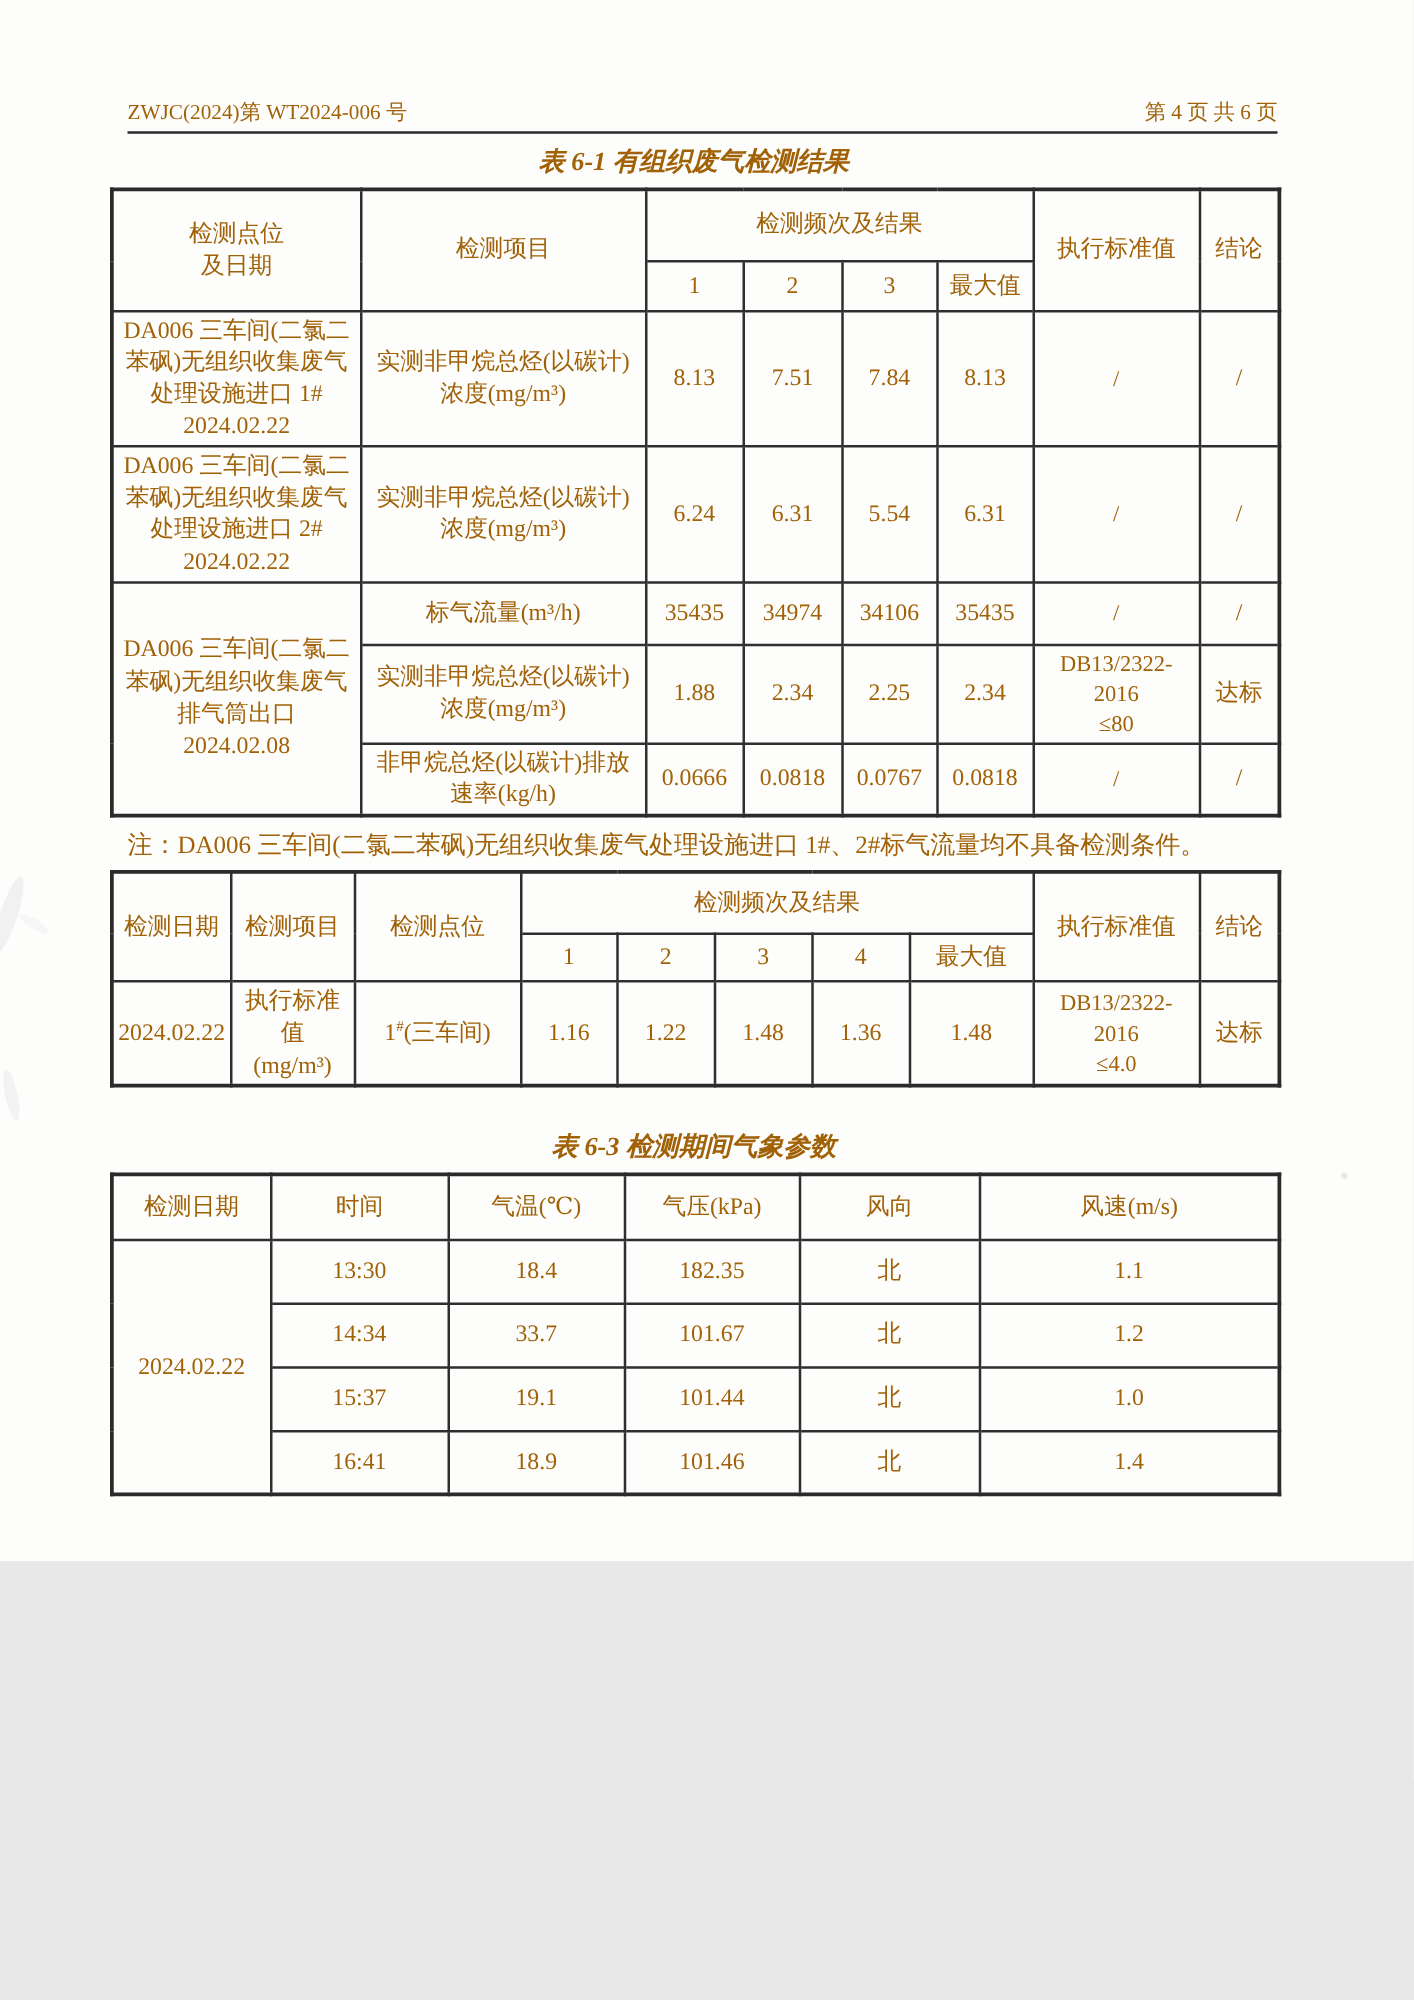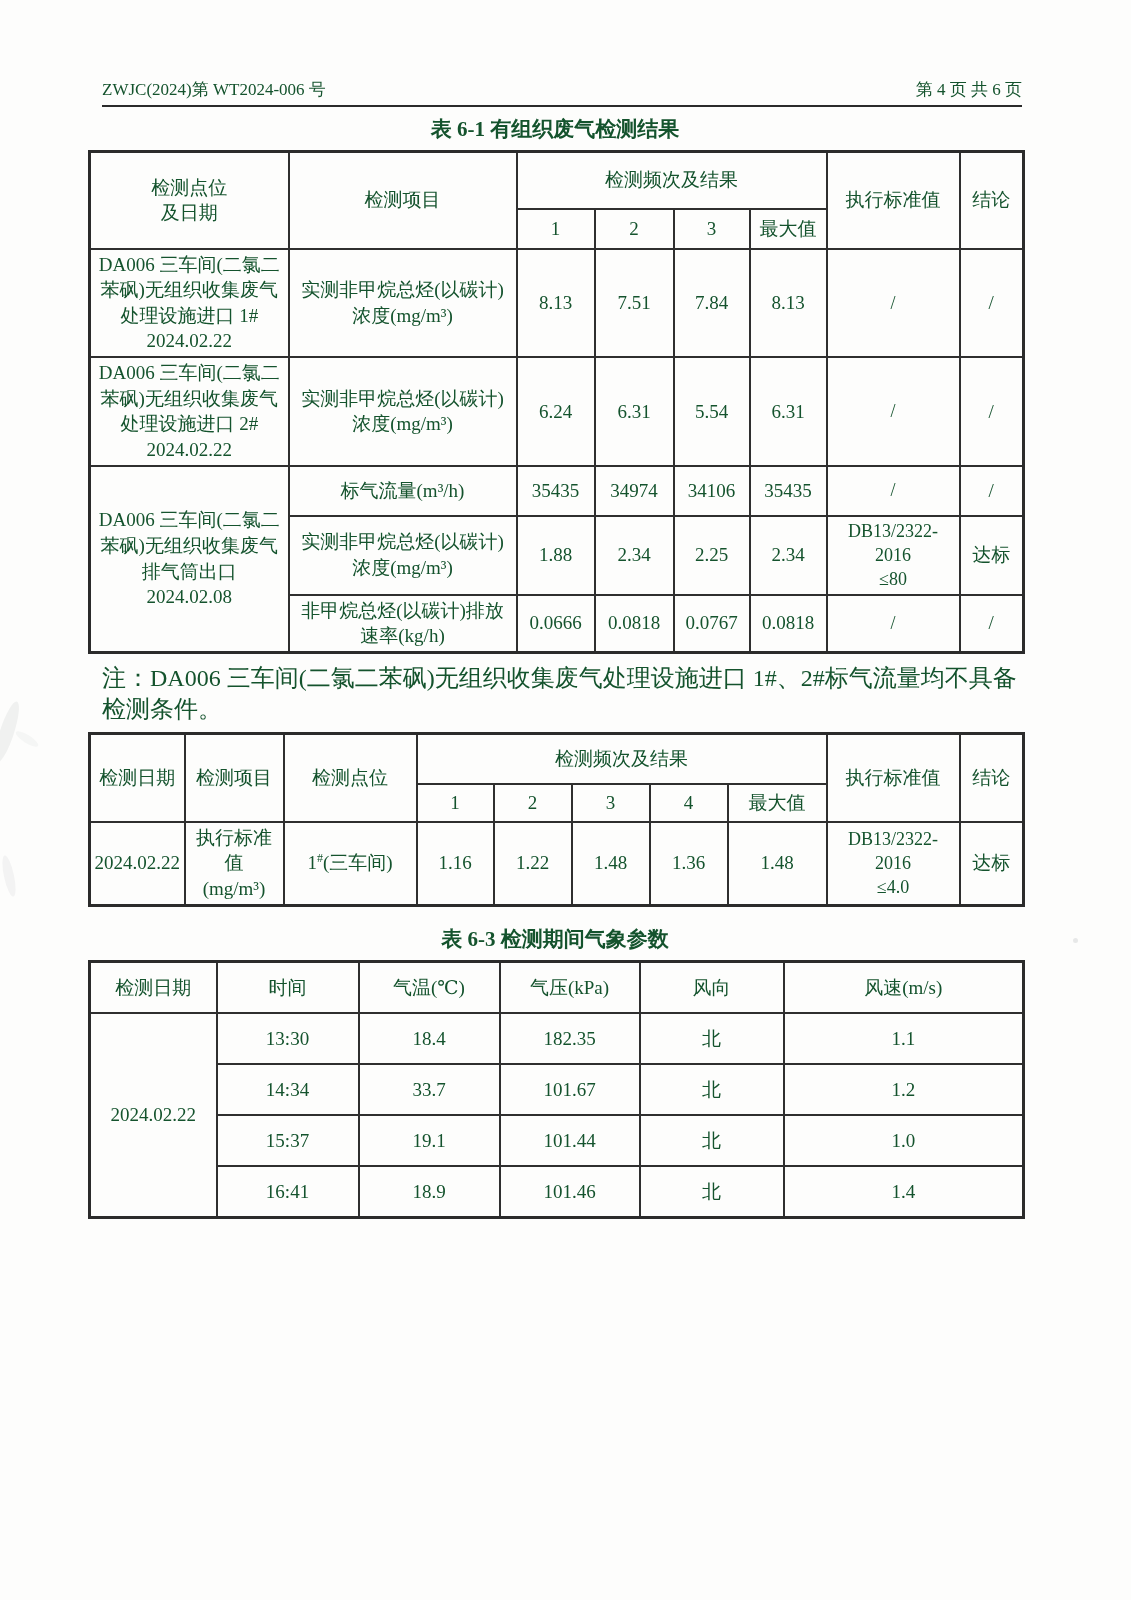--- a/index.html
+++ b/index.html
@@ -1,23 +1,23 @@
 <!DOCTYPE html>
 <html><head>
 <meta charset="utf-8">
 <style>
   * { margin: 0; padding: 0; box-sizing: border-box; }
   html, body { background: #e8e8e8; }
   .page {
     position: relative;
     width: 1131px;
-    height: 1600px;
+    height: 1249px;
     margin: 0 auto;
     background: #fdfdfc;
-    color: #14532d;
+    color: #a16207;
     font-family: "Liberation Serif", "DejaVu Serif", serif;
     padding: 78px 109px 0 88px;
     overflow: hidden;
   }
   .doc-header {
     display: flex;
     justify-content: space-between;
     align-items: flex-end;
     margin-left: 14px;
     padding-bottom: 4px;
@@ -28,24 +28,25 @@
     margin: 18px 0 0 26px;
     font-size: 25px;
     font-weight: bold;
     letter-spacing: 2px;
   }
   .table-title {
     margin-top: 10px;
     text-align: center;
     font-size: 21px;
     font-weight: bold;
+    font-style: italic;
   }
   .table-title.t1 { margin-top: 8px; }
   .table-title.t2 { margin-top: 12px; }
-  .table-title.t3 { margin-top: 18px; }
+  .table-title.t3 { margin-top: 33px; }
   table {
     margin-top: 7px;
     width: 934px;
     table-layout: fixed;
     border-collapse: collapse;
     border: 3px solid #2b2b2b;
   }
   th, td {
     border: 2px solid #2f2f2f;
     text-align: center;
@@ -53,21 +54,21 @@
     font-size: 19px;
     font-weight: normal;
     white-space: pre-line;
     line-height: 1.35;
     padding: 2px 3px;
     overflow: hidden;
   }
   td.std { font-size: 18px; }
   .note {
     margin: 9px 0 0 14px;
-    font-size: 24px;
+    font-size: 20px;
     line-height: 1.3;
   }
   sup.hash { font-size: 12px; vertical-align: super; line-height: 0; }
   
   .speck { position: absolute; background: #9aa0a4; pointer-events: none; }
   .s1 { left: 0px;  top: 700px; width: 14px; height: 64px; opacity: .13; border-radius: 50%; transform: rotate(18deg); }
   .s2 { left: 4px;  top: 855px; width: 10px; height: 42px; opacity: .10; border-radius: 50%; transform: rotate(-12deg); }
   .s3 { left: 14px; top: 735px; width: 26px; height: 8px;  opacity: .08; border-radius: 50%; transform: rotate(32deg); }
   .s4 { left: 1073px; top: 938px; width: 5px; height: 5px; opacity: .22; border-radius: 50%; }
 </style>

